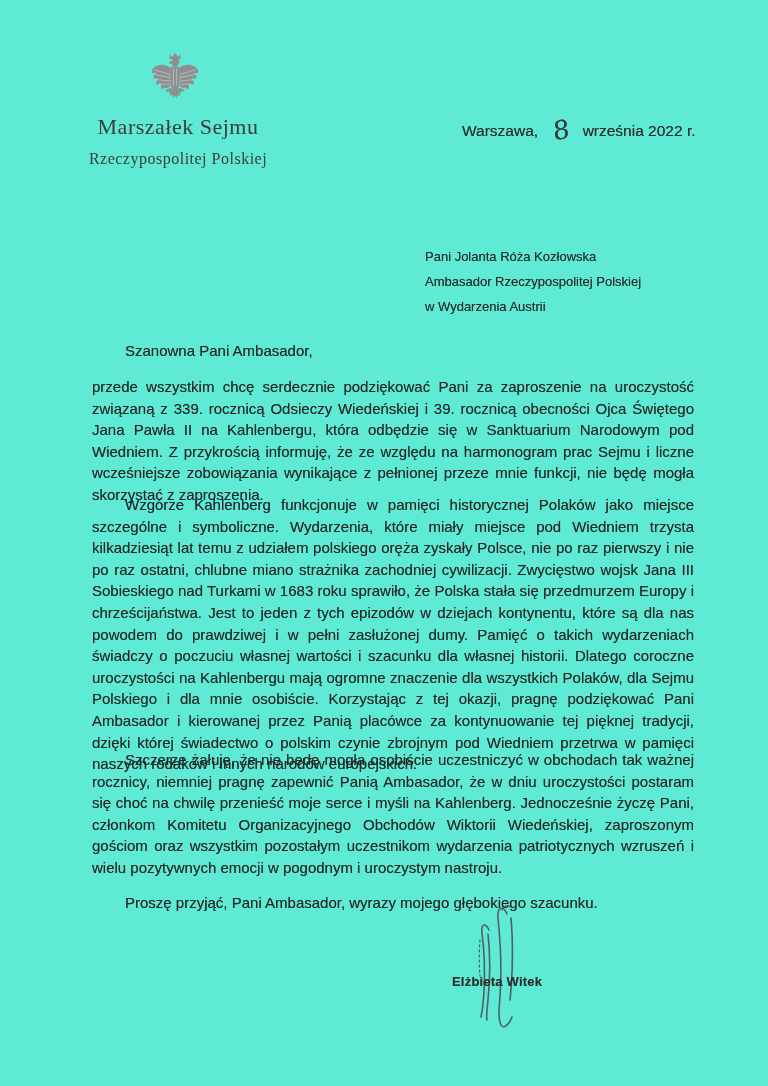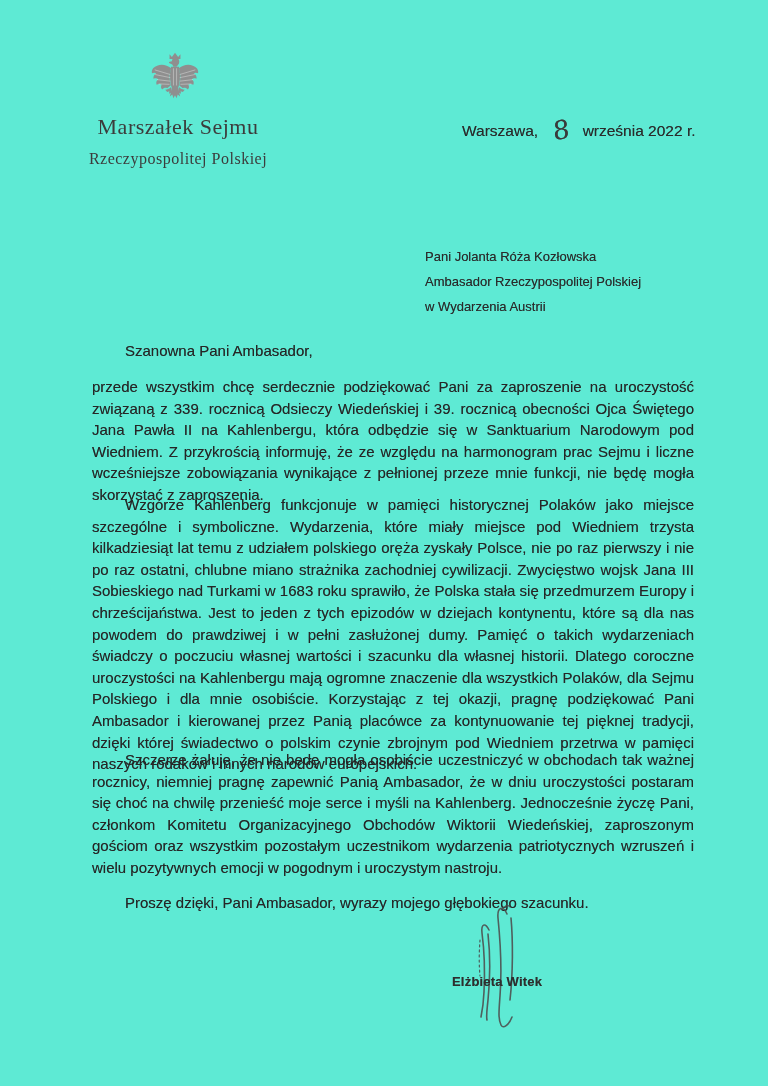--- a/index.html
+++ b/index.html
@@ -147,21 +147,21 @@
   <div class="recipient">
     <div>Pani Jolanta Róża Kozłowska</div>
     <div>Ambasador Rzeczypospolitej Polskiej</div>
     <div>w Wydarzenia Austrii</div>
   </div>
 
   <p class="body-text salutation">Szanowna Pani Ambasador,</p>
   <p class="body-text para1">przede wszystkim chcę serdecznie podziękować Pani za zaproszenie na uroczystość związaną z 339. rocznicą Odsieczy Wiedeńskiej i 39. rocznicą obecności Ojca Świętego Jana Pawła II na Kahlenbergu, która odbędzie się w Sanktuarium Narodowym pod Wiedniem. Z przykrością informuję, że ze względu na harmonogram prac Sejmu i liczne wcześniejsze zobowiązania wynikające z pełnionej przeze mnie funkcji, nie będę mogła skorzystać z zaproszenia.</p>
   <p class="body-text para2">Wzgórze Kahlenberg funkcjonuje w pamięci historycznej Polaków jako miejsce szczególne i symboliczne. Wydarzenia, które miały miejsce pod Wiedniem trzysta kilkadziesiąt lat temu z udziałem polskiego oręża zyskały Polsce, nie po raz pierwszy i nie po raz ostatni, chlubne miano strażnika zachodniej cywilizacji. Zwycięstwo wojsk Jana III Sobieskiego nad Turkami w 1683 roku sprawiło, że Polska stała się przedmurzem Europy i chrześcijaństwa. Jest to jeden z tych epizodów w dziejach kontynentu, które są dla nas powodem do prawdziwej i w pełni zasłużonej dumy. Pamięć o takich wydarzeniach świadczy o poczuciu własnej wartości i szacunku dla własnej historii. Dlatego coroczne uroczystości na Kahlenbergu mają ogromne znaczenie dla wszystkich Polaków, dla Sejmu Polskiego i dla mnie osobiście. Korzystając z tej okazji, pragnę podziękować Pani Ambasador i kierowanej przez Panią placówce za kontynuowanie tej pięknej tradycji, dzięki której świadectwo o polskim czynie zbrojnym pod Wiedniem przetrwa w pamięci naszych rodaków i innych narodów europejskich.</p>
   <p class="body-text para3">Szczerze żałuję, że nie będę mogła osobiście uczestniczyć w obchodach tak ważnej rocznicy, niemniej pragnę zapewnić Panią Ambasador, że w dniu uroczystości postaram się choć na chwilę przenieść moje serce i myśli na Kahlenberg. Jednocześnie życzę Pani, członkom Komitetu Organizacyjnego Obchodów Wiktorii Wiedeńskiej, zaproszonym gościom oraz wszystkim pozostałym uczestnikom wydarzenia patriotycznych wzruszeń i wielu pozytywnych emocji w pogodnym i uroczystym nastroju.</p>
-  <p class="body-text closing">Proszę dzięki, Pani Ambasador, wyrazy mojego głębokiego szacunku.</p>
+  <p class="body-text closing">Proszę przyjąć, Pani Ambasador, wyrazy mojego głębokiego szacunku.</p>
 
   <div class="signature-scribble">
     <svg viewBox="0 0 100 142" width="100" height="142" aria-hidden="true">
       <g fill="none" stroke="#4d4d4d" stroke-width="1.6" stroke-linecap="round" opacity="0.88">
         <path d="M37 32 C33 24 29 26 30 35 C32 50 33 74 32 94 C31.5 106 30 114 29 119"></path>
         <path d="M36 36 C38 54 38 82 36 102 C35 112 34 118 35 122"></path>
         <path d="M55 16 C51 7 45 9 46 20 C48 40 50 72 48 98 C47 112 46 121 49 127 C51 131.5 57 127 60 119"></path>
         <path d="M59 20 C61 42 61 76 58 102"></path>
         <path d="M28 42 C27 54 27 68 28 78" stroke-dasharray="2 3" stroke-width="1.2"></path>
         <path d="M50 12 C52 8 56 6 58 9" stroke-width="1.2"></path>

